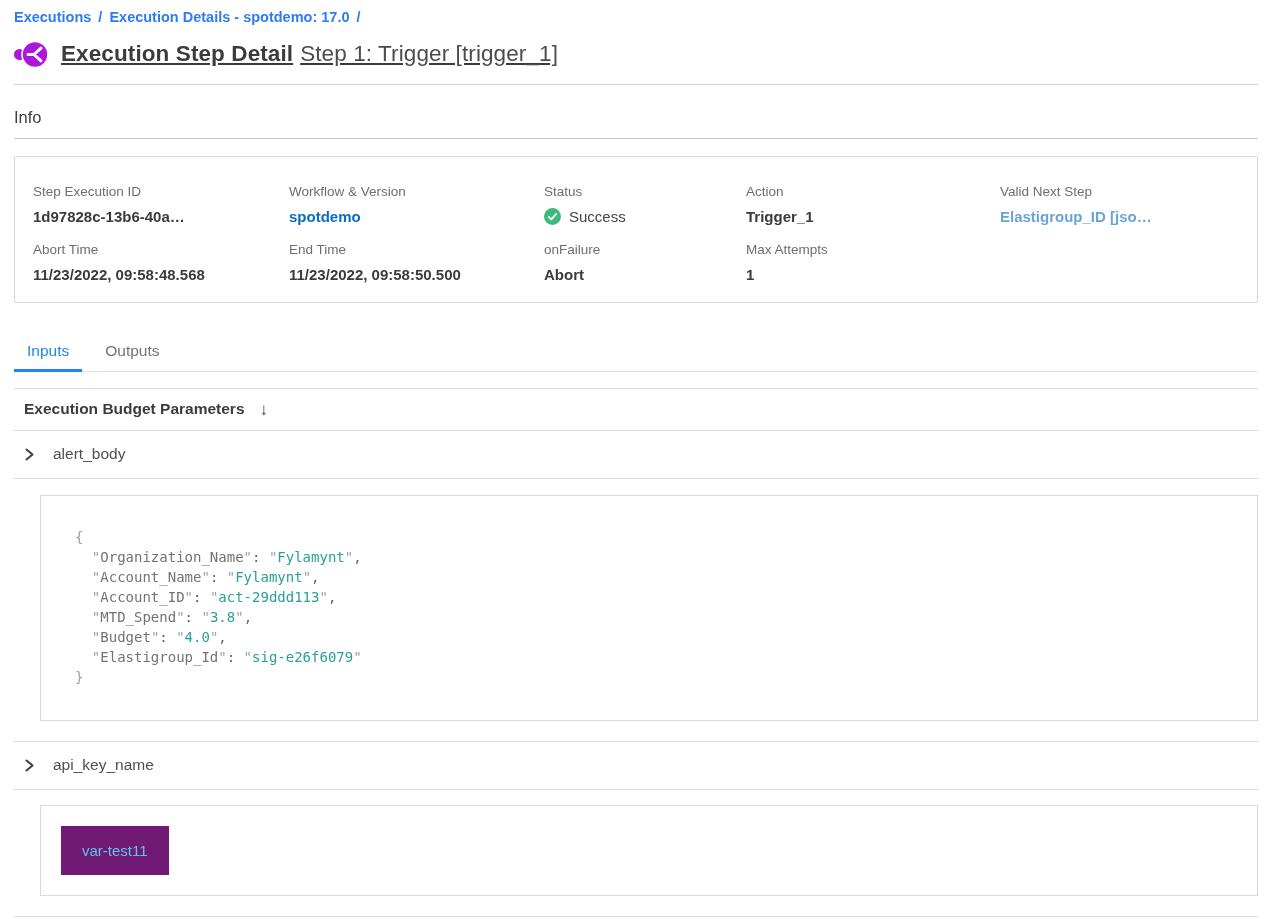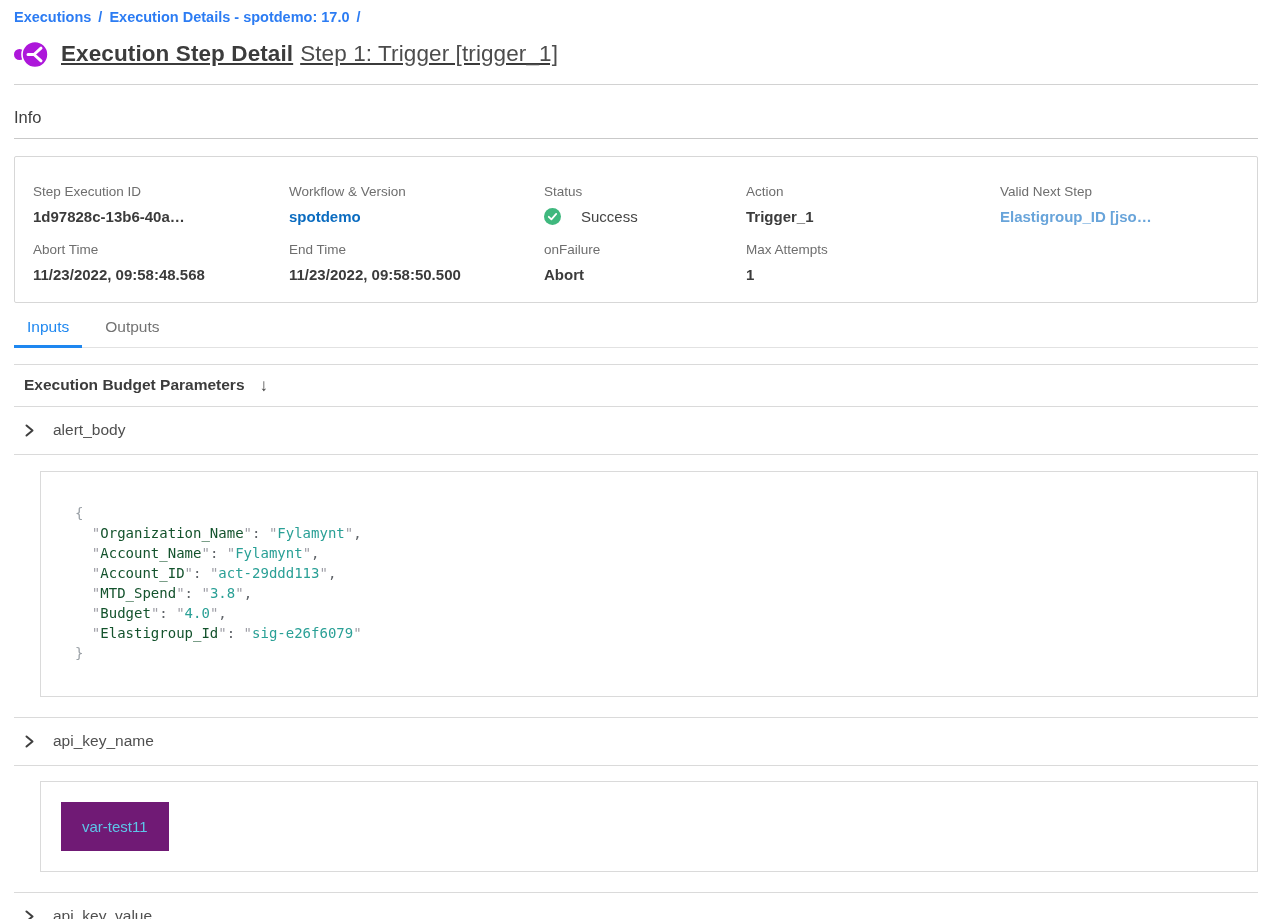--- a/index.html
+++ b/index.html
@@ -28,25 +28,25 @@
   .divider-info { border:none; border-top:1px solid #c9c9c9; margin:11px 0 0; }
   .info-card {
     margin-top:17px; border:1px solid #d7d7d7; border-radius:2px;
     padding:27px 18px 19px; display:grid;
     grid-template-columns:256px 255px 202px 254px 1fr; row-gap:17px;
   }
   .field .label { font-size:13.5px; color:#6e6e6e; margin-bottom:9px; }
   .field .value { font-size:15px; font-weight:bold; color:#3b3b3b; }
   .value.link   { color:#0b6cc0; cursor:pointer; }
   .value.link-light { color:#68a4da; cursor:pointer; }
-  .value.status { font-weight:normal; color:#454545; display:flex; align-items:flex-start; gap:20px; }
+  .value.status { font-weight:normal; color:#454545; display:flex; align-items:flex-start; gap:8px; }
   .check { width:17px; height:17px; }
 
   
-  .tabs { display:flex; margin-top:8px; border-bottom:1px solid #e2e2e2; }
+  .tabs { display:flex; margin-top:32px; border-bottom:1px solid #e2e2e2; }
   .tab { padding:7px 13px 11px; font-size:15.5px; color:#737373; cursor:pointer; margin-right:10px; position:relative; }
   .tab.active { color:#1e87f0; }
   .tab.active::after { content:''; position:absolute; left:0; right:0; bottom:-1px; height:3px; background:#1e87f0; }
 
   .sep-line { border:none; border-top:1px solid #dadada; margin:0; }
   .sep-line.after-tabs { margin-top:16px; }
 
   
   .params-header { display:flex; align-items:center; gap:15px; padding:11px 0 12px 10px;
     font-size:15.5px; font-weight:bold; color:#3c3c3c; }
@@ -55,21 +55,21 @@
   
   .param-row { display:flex; align-items:center; gap:17px; padding:14px 0 15px 9px;
     font-size:15.5px; color:#4f4f4f; cursor:pointer; }
   .chev { width:13px; height:13px; flex:0 0 auto; }
 
   
   .code-box { margin:16px 0 20px 26px; border:1px solid #dadada; padding:31px 20px 33px 34px; background:#fff; }
   .code-box pre { margin:0; font-family:"DejaVu Sans Mono", monospace; font-size:14px; line-height:20px; color:#5f6368; }
   .jb { color:#9aa0a6; }
   .jq { color:#9e9ea6; }
-  .jk { color:#14532d; }
+  .jk { color:#737373; }
   .jv { color:#2aa096; }
   .jp { color:#5f6368; }
 
   
   .value-box { margin:15px 0 20px 26px; border:1px solid #dadada; padding:20px; }
   .chip { display:inline-block; background:#701a75; padding:16px 21px; font-size:15px; color:#5dc6e9; }
 </style>
 </head>
 <body>
 

